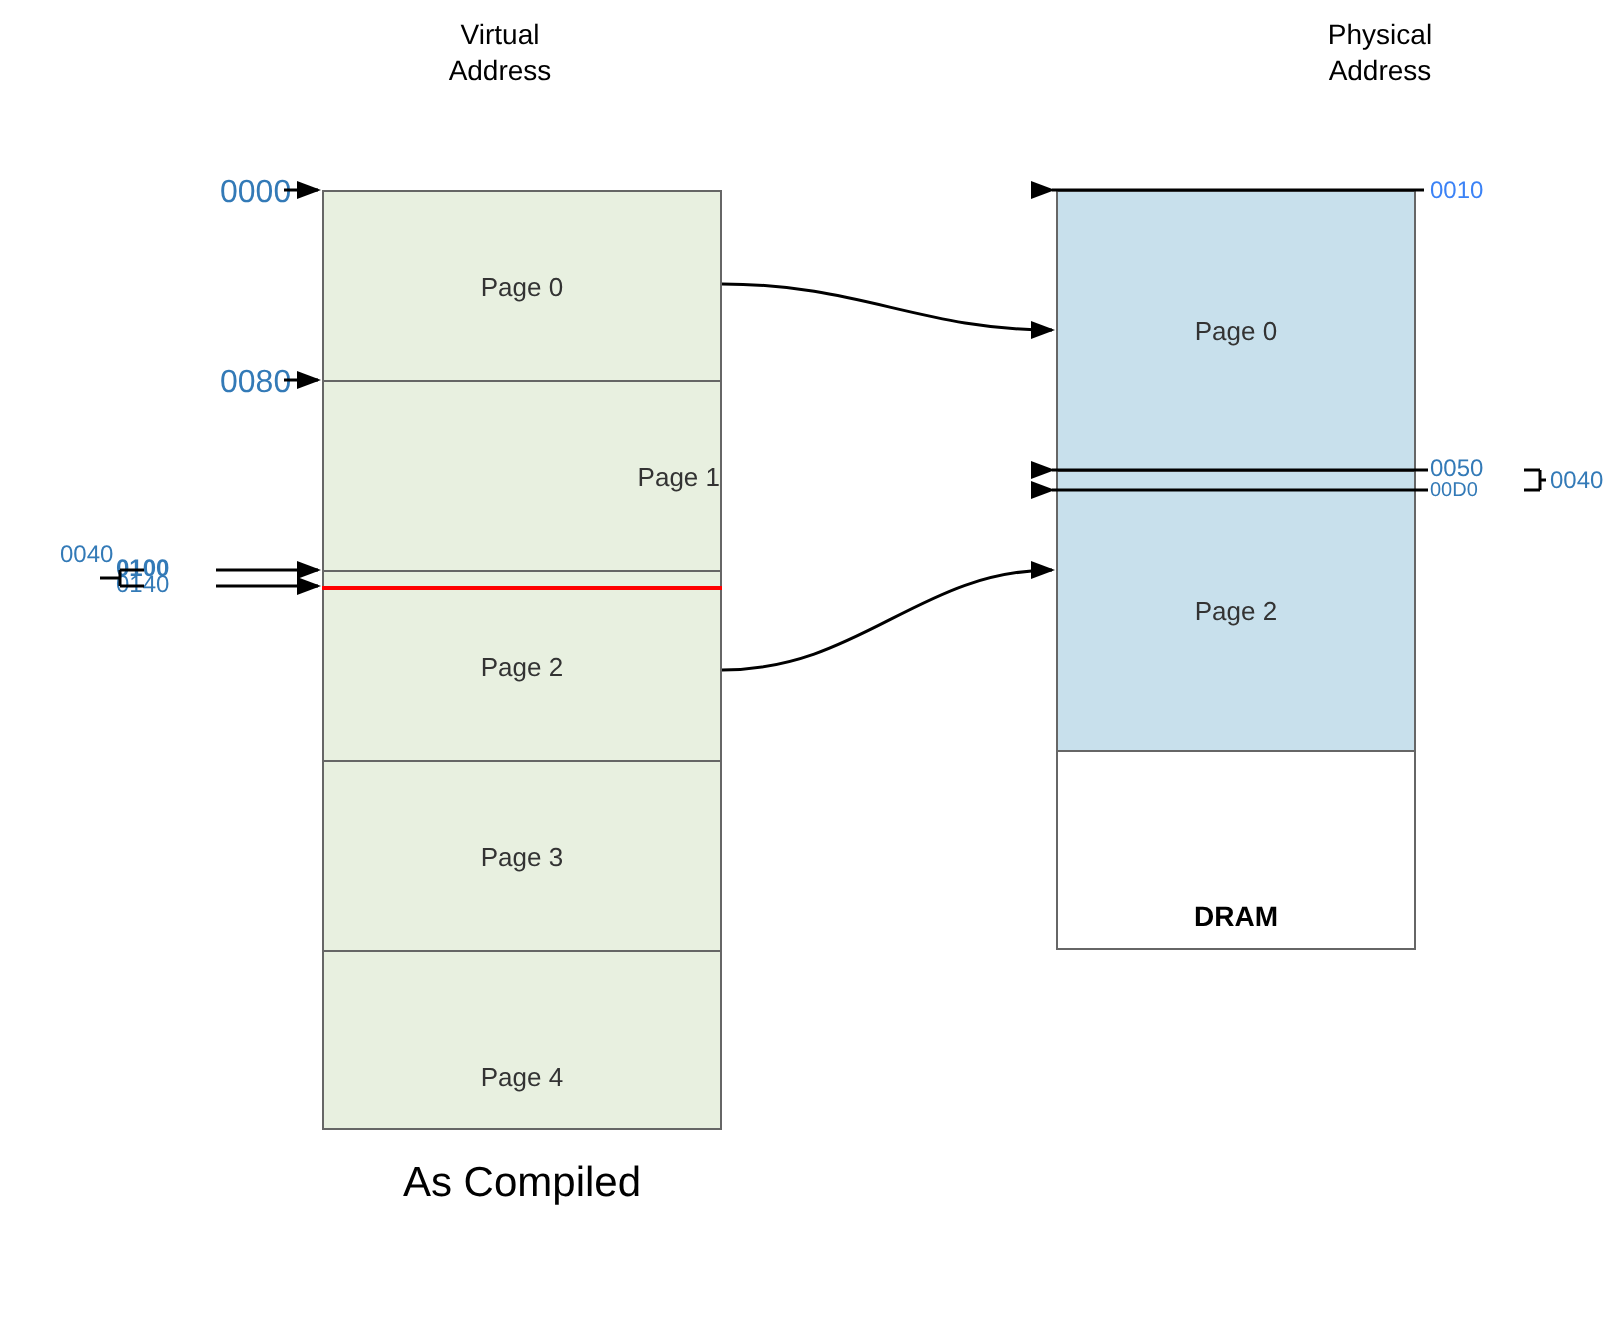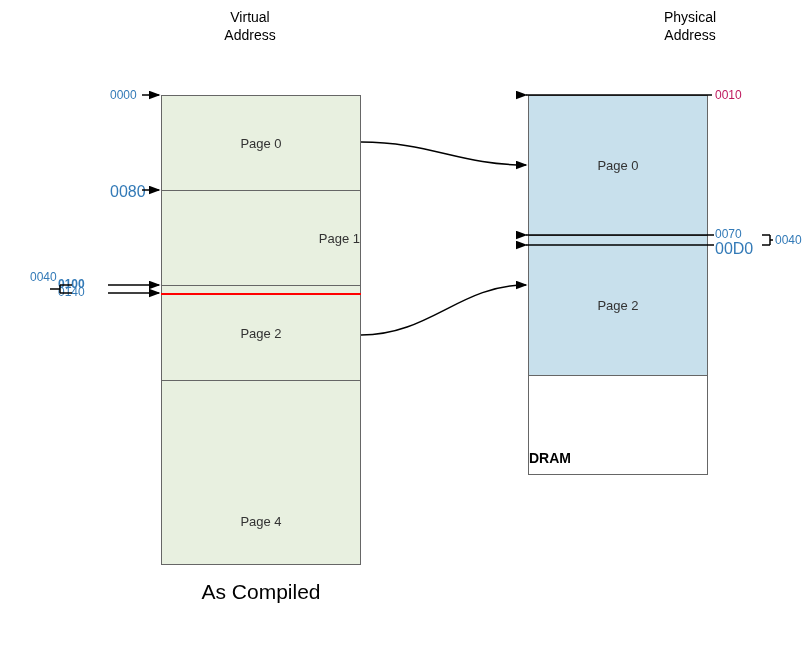--- a/index.html
+++ b/index.html
@@ -111,22 +111,25 @@
     </div>
 
     <div class="page-row" style="top:95px; height:95px;justify-content:flex-end;">
       <span>Page 1</span>
     </div>
 
     <div class="page-row" style="top:190px; height:95px;">
       <span>Page 2</span>
     </div>
 
-
-    <div class="page-row" style="top:380px; height:90px; border-bottom:none;">
+    <div class="page-row" style="top:285px; height:95px;">
+      <span>Page 3</span>
+    </div>
+
+    <div class="page-row" style="top:360px; height:90px; border-bottom:none;align-items:flex-end;">
       <span>Page 4</span>
     </div>
   </div>
 
   <div id="red-line"></div>
 
   <div class="label" style="left:161px; top:580px; width:200px; font-size:21px;">
     <span>As Compiled</span>
   </div>
 
@@ -135,55 +138,55 @@
     <div class="dram-row" style="top:0; height:140px; background:#c8e0ec;">
       <span>Page 0</span>
     </div>
 
     <div class="dram-row" style="top:140px; height:140px; background:#c8e0ec;">
       <span>Page 2</span>
     </div>
 
     <div class="dram-row" style="top:280px; height:70px; border-bottom:none;"></div>
 
-    <div style="position:absolute; bottom:8px; width:100%; text-align:left; font-size:14px; font-weight:bold;">
+    <div style="position:absolute; bottom:8px; width:100%; text-align:center; font-size:14px; font-weight:bold;">
       <span>DRAM</span>
     </div>
   </div>
 
 
-  <div style="position:absolute; left:110px; top:88px; font-size:12px; color:#337ab7;">
+  <div style="position:absolute; left:110px; top:88px; font-size:16px; color:#337ab7;">
     <span>0000</span>
   </div>
 
   <div style="position:absolute; left:110px; top:183px; font-size:16px; color:#337ab7;">
     <span>0080</span>
   </div>
 
   <div style="position:absolute; left:30px; top:270px; font-size:12px; color:#337ab7;">
     <span>0040</span>
   </div>
 
   <div style="position:absolute; left:58px; top:277px; font-size:12px; color:#337ab7;font-weight:bold;">
     <span>0100</span>
   </div>
 
   <div style="position:absolute; left:58px; top:285px; font-size:12px; color:#337ab7;">
     <span>0140</span>
   </div>
 
-  <div style="position:absolute; left:715px; top:88px; font-size:12px; color:#be185d;">
+  <div style="position:absolute; left:715px; top:88px; font-size:12px; color:#3b82f6;">
     <span>0010</span>
   </div>
 
   <div style="position:absolute; left:715px; top:227px; font-size:12px; color:#337ab7;">
-    <span>0070</span>
-  </div>
-
-  <div style="position:absolute; left:715px; top:240px; font-size:16px; color:#337ab7;">
+    <span>0050</span>
+  </div>
+
+  <div style="position:absolute; left:715px; top:240px; font-size:10px; color:#337ab7;">
     <span>00D0</span>
   </div>
 
   <div style="position:absolute; left:775px; top:233px; font-size:12px; color:#337ab7;">
     <span>0040</span>
   </div>
 
   <svg class="arrow-svg" xmlns="http://www.w3.org/2000/svg">
     <defs>
       <marker id="arrowhead" markerWidth="8" markerHeight="6" refX="7" refY="3" orient="auto">

